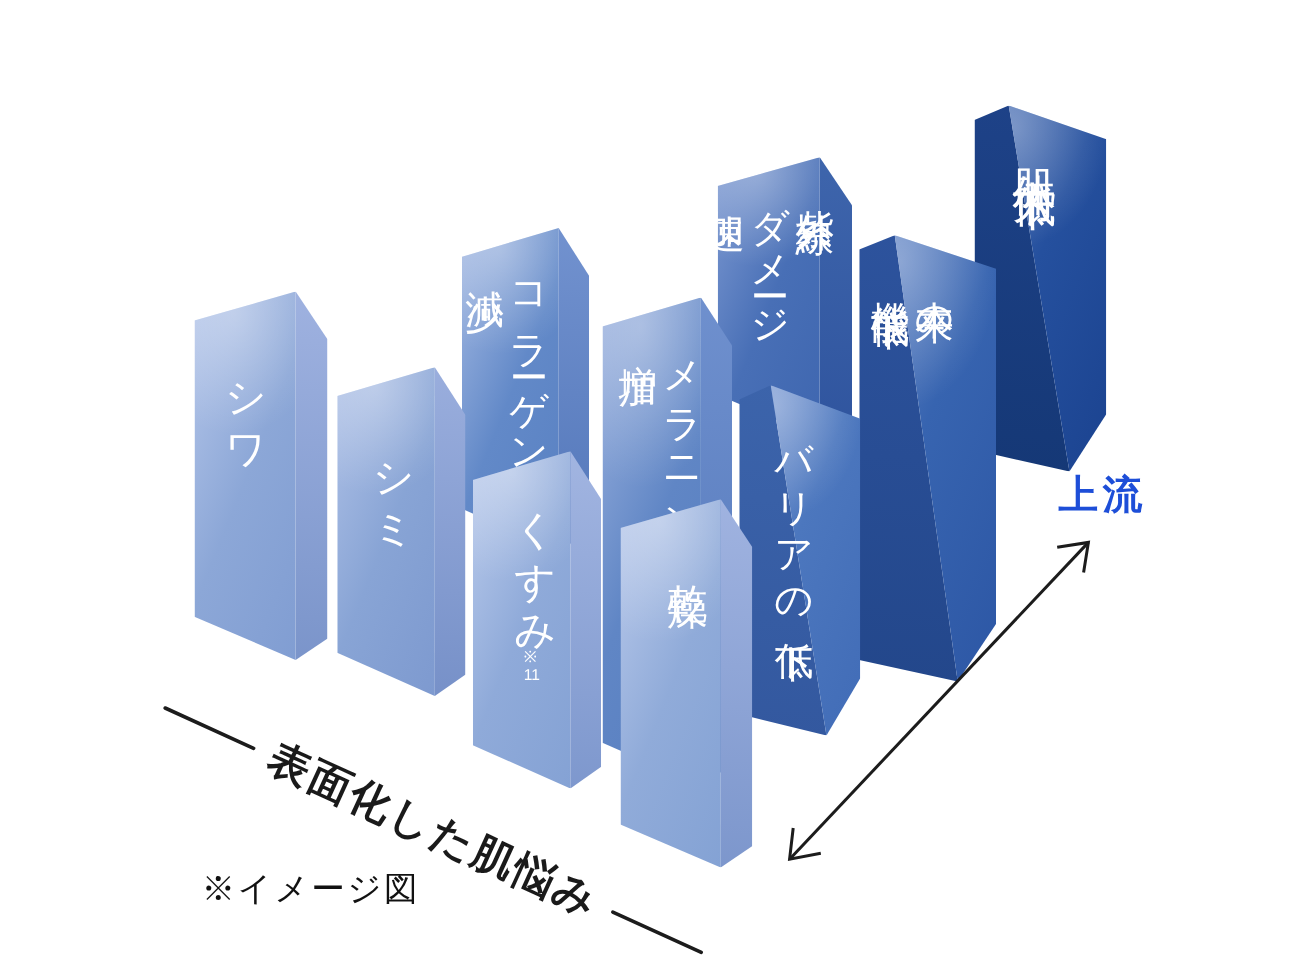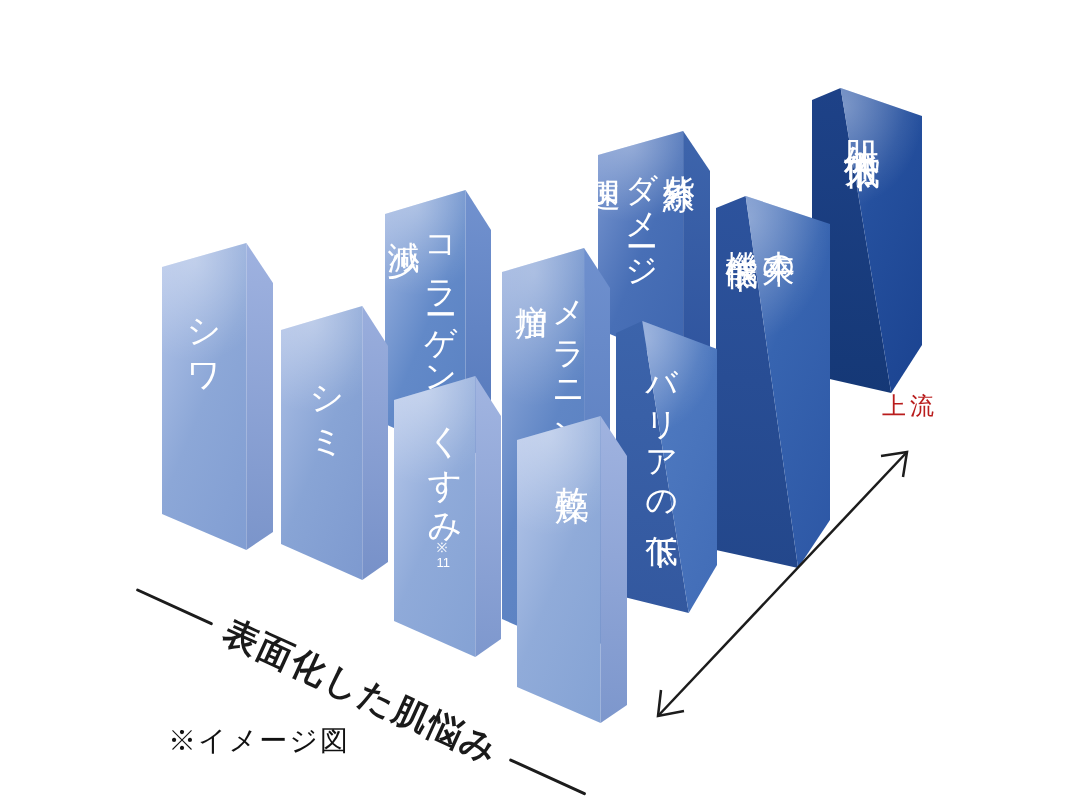--- a/index.html
+++ b/index.html
@@ -26,21 +26,21 @@
     white-space:pre-line;color:#fff;font-size:32px;line-height:1.16;
     letter-spacing:0.14em;font-weight:500;
   }
   .fs34{font-size:34px;} .fs36{font-size:36px;}
   .fnote{
     display:inline-block;writing-mode:horizontal-tb;width:18px;
     font-size:13px;line-height:1.15;letter-spacing:0;word-break:break-all;
     margin-top:8px;font-weight:400;
   }
   
-  .flow-word{position:absolute;color:#b91c1c;font-size:24px;letter-spacing:4px;font-weight:400;}
+  .flow-word{position:absolute;color:#1d4ed8;font-size:33px;letter-spacing:4px;font-weight:700;}
   .caption{
     position:absolute;left:146px;top:568px;display:flex;align-items:center;gap:14px;
     transform:rotate(24.5deg);transform-origin:left top;color:#1a1a1a;
     font-size:35px;font-weight:600;letter-spacing:2px;white-space:nowrap;
   }
   .dash{width:84px;height:3px;background:#1c1c1c;border-radius:2px;}
   .note{position:absolute;left:168px;top:722px;color:#111;font-size:28px;letter-spacing:2px;}
   .arrow-svg{position:absolute;inset:0;width:1080px;height:810px;pointer-events:none;}
 </style>
 </head>

